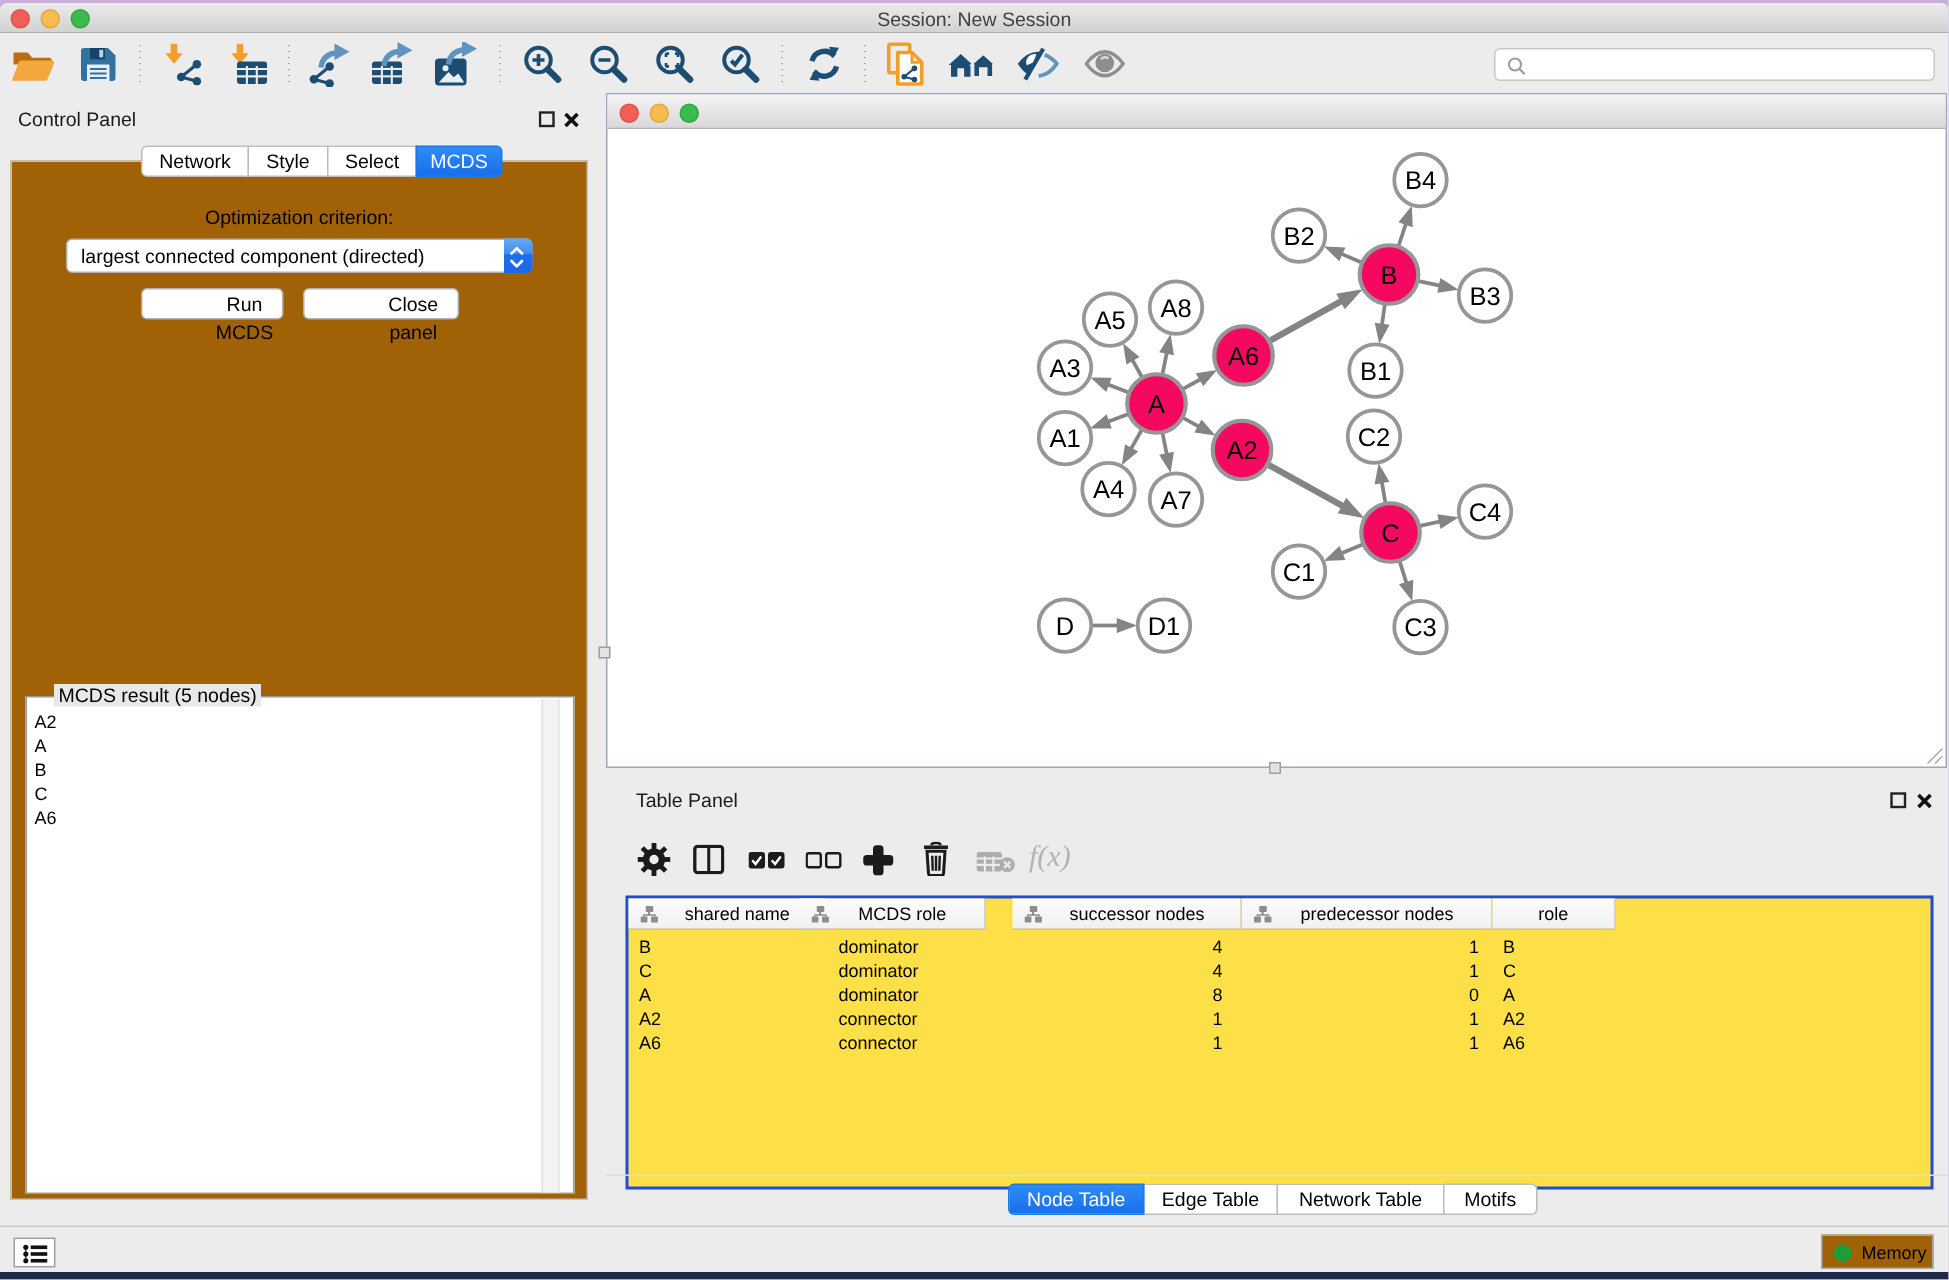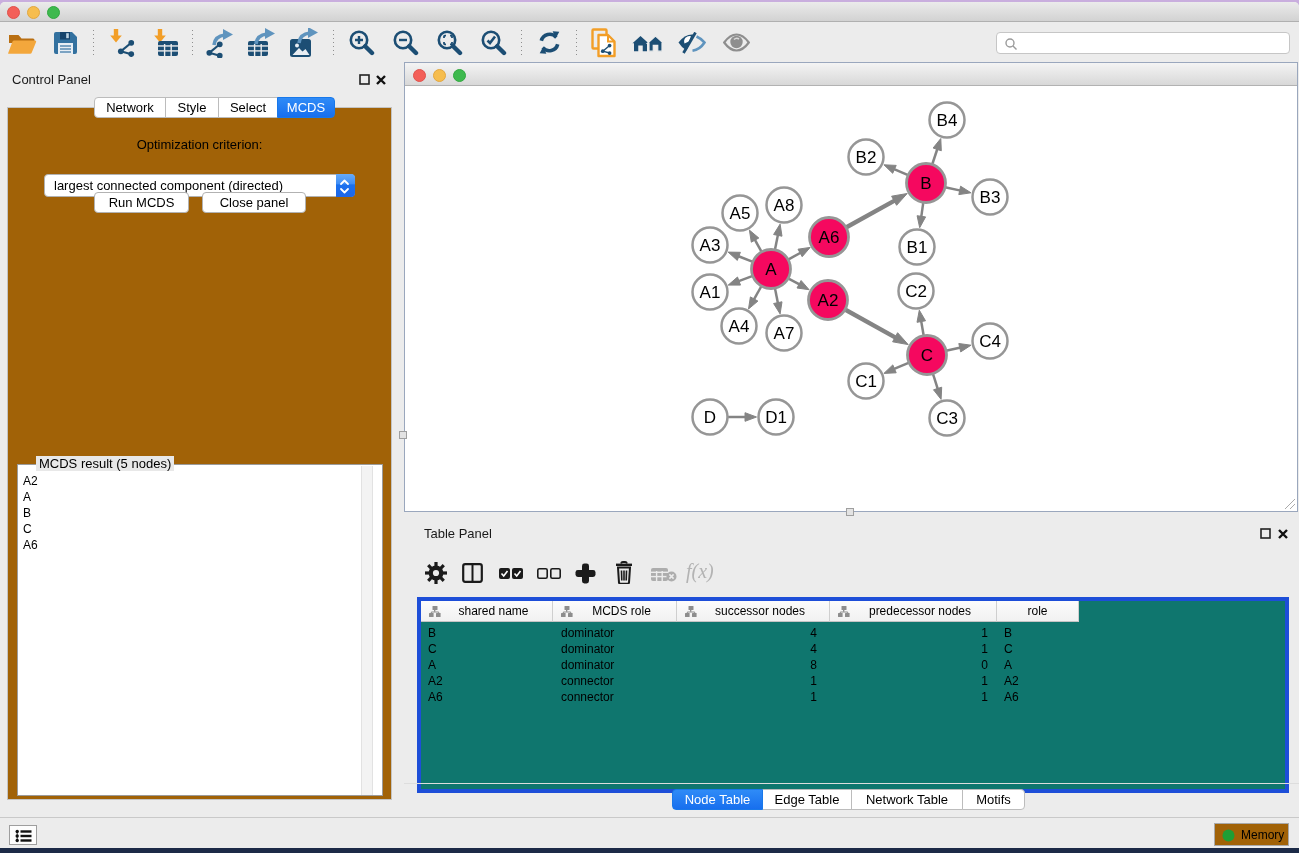--- a/index.html
+++ b/index.html
@@ -19,26 +19,26 @@
 .tabrow { position:absolute; display:flex; z-index:5; }
 .tab { border:1px solid #bcbcbc; background:#fff; color:#000; font-size:13px; height:21px;
   margin-left:-1px; text-align:center; line-height:19px; position:relative; }
 .tab.first { border-radius:4px 0 0 4px; margin-left:0; }
 .tab.last { border-radius:0 4px 4px 0; }
 .tab.sel { background:linear-gradient(#2f8bf7,#176fee); color:#fff; border-color:#1878ea; z-index:2; }
 #cpbody { position:absolute; left:7px; top:45px; width:385px; height:693px;
   background:#a16207; border:1px solid #c3c3c3; }
 #optlabel { position:absolute; left:0; right:0; top:29px; text-align:center; font-size:13px; color:#000; }
 #combo { position:absolute; left:36px; top:51px; width:311px; height:23px; background:#fff;
-  border:1px solid #b2b2b2; border-radius:4px; font-size:13px; color:#000;margin-top:15px; }
+  border:1px solid #b2b2b2; border-radius:4px; font-size:13px; color:#000; }
 #combo .ctext { position:absolute; left:9px; top:3px; white-space:nowrap; }
 #combo .spin { position:absolute; right:-1px; top:-1px; width:19px; height:23px;
   background:linear-gradient(#66aaf8 0%,#3d8cf5 45%,#1a71ef 46%,#1d66e8 100%); border-radius:0 4px 4px 0; }
 .btn { position:absolute; height:21px; background:#fff; border:1px solid #b2b2b2;
-  border-radius:4px; font-size:13px; color:#000; text-align:center; line-height:19px; }
+  border-radius:4px; font-size:13px; color:#000; text-align:center; line-height:19px;padding-left:43px; }
 #mcdsbox { position:absolute; left:9px; top:356px; width:366px; height:332px;
   border:1px solid #9b9b9b; background:#fff; }
 #mcdslegend { position:absolute; left:12px; top:348px; font-size:13px; color:#000;
   background:#e8e8e8; padding:0 3px;margin-left:16px; }
 #mcdslist { position:absolute; left:5px; top:8px; font-size:12px; color:#000; line-height:16px; }
 #mcdssb { position:absolute; left:343px; top:1px; width:12px; height:329px; background:#f3f3f3;
   border-left:1px solid #e2e2e2; border-right:1px solid #e2e2e2; }
 #statusbar { position:absolute; left:0; top:817px; width:1299px; height:31px;
   background:#ececec; border-top:1px solid #c9c9c9; }
 #listbtn { position:absolute; left:9px; top:7px; width:28px; height:20px; background:#fdfdfd;
@@ -47,35 +47,36 @@
   border:1px solid #a9a9a9; font-size:12px; color:#000; }
 #bottomstrip { position:absolute; left:0; top:848px; width:1299px; height:5px; background:#1c2a47; }
 #netwin { position:absolute; left:404px; top:62px; width:894px; height:450px;
   background:#fff; border:1px solid #9aa7bd; }
 #nettitle { position:absolute; left:0; top:0; right:0; height:23px;
   background:linear-gradient(#f4f4f4,#d8d8d8); border-bottom:1px solid #b2b2b2; }
 #nettitle .title { position:absolute; left:0; right:0; top:4px; text-align:center;
   font-size:13px; font-weight:bold; color:#2e2e2e; }
 .handle { position:absolute; width:8px; height:8px; background:#e3e3e3; border:1px solid #9f9f9f; }
 #tpanel { position:absolute; left:404px; top:516px; width:895px; height:301px; }
-#ttable { position:absolute; left:13px; top:81px; width:872px; height:196px; background:#0f766e;
-  border:4px solid #1d4ed8; }
+#ttable { position:absolute; left:13px; top:81px; width:872px; height:196px; background:#fde047;
+  border:2px solid #1d4ed8; }
 #thead { position:absolute; left:0; top:0; width:870px; height:21px; font-size:12px; color:#000; }
 .hcol { position:absolute; top:0; height:21px; background:linear-gradient(#fcfcfc,#f1f1f1);
   border-right:1px solid #cfcfcf; border-bottom:1px solid #c4c4c4; }
 .hcol .ht { position:absolute; left:0; right:0; top:3px; text-align:center; }
 .cell { position:absolute; font-size:12px; color:#000; height:16px; line-height:16px; }
 .num { text-align:right; }
 </style></head>
 <body>
 <div id="app"></div>
 <div id="titlebar">
   <div class="tl" style="left:7px;top:4px;background:#f35f58;border:1px solid #e0514b;"></div>
   <div class="tl" style="left:27px;top:4px;background:#f6bd4e;border:1px solid #e3a73e;"></div>
   <div class="tl" style="left:47px;top:4px;background:#3eb94e;border:1px solid #31a840;"></div>
+  <div class="title">Session: New Session</div>
 </div>
 <div id="toolbar">
     <svg class="abs" style="left:7px;top:30px" width="30" height="26" viewBox="0 0 30 26">
       <path d="M2,5 h9.5 l3,3.5 H26 a1.5,1.5 0 0 1 1.5,1.5 V13 H2 z" fill="#b96f12"></path>
       <path d="M1,23.5 L5.5,11.5 a1.8,1.8 0 0 1 1.7,-1.1 H28 a1.2,1.2 0 0 1 1.1,1.6 L24.8,22.6 a1.8,1.8 0 0 1 -1.7,1.2 H1.6 z" fill="#f3a73c"></path>
     </svg>
 <svg class="abs" style="left:52px;top:30px" width="27" height="26" viewBox="0 0 27 26">
       <path d="M2,4 a2,2 0 0 1 2,-2 H20 L25,7 V22 a2,2 0 0 1 -2,2 H4 a2,2 0 0 1 -2,-2 z" fill="#33719f"></path>
       <rect x="8" y="2" width="10" height="7.5" fill="#16436b"></rect>
       <rect x="14.2" y="3.2" width="2.6" height="5" fill="#bcd2e2"></rect>
@@ -399,21 +400,21 @@
           <div class="ht" style="padding-left:14px;">shared name</div>
           <svg class="abs" style="left:8px;top:5px" width="12" height="12" viewBox="0 0 12 12">
 <g fill="#8d8d8d">
               <rect x="3.5" y="0" width="5" height="4" rx="0.5"></rect>
 <rect x="0" y="7" width="4.6" height="4" rx="0.5"></rect>
               <rect x="7" y="7" width="4.6" height="4" rx="0.5"></rect>
 <path d="M5.5,4 v1.6 M2.3,7 v-1 h7.4 v1 M5.9,4 v1.6" stroke="#8d8d8d" fill="none" stroke-width="1"></path>
             </g>
           </svg>
         </div>
-      <div class="hcol" style="left:132px;width:124px;">
+      <div class="hcol" style="left:114px;width:124px;">
           <div class="ht" style="padding-left:14px;">MCDS role</div>
           <svg class="abs" style="left:8px;top:5px" width="12" height="12" viewBox="0 0 12 12">
 <g fill="#8d8d8d">
               <rect x="3.5" y="0" width="5" height="4" rx="0.5"></rect>
 <rect x="0" y="7" width="4.6" height="4" rx="0.5"></rect>
               <rect x="7" y="7" width="4.6" height="4" rx="0.5"></rect>
 <path d="M5.5,4 v1.6 M2.3,7 v-1 h7.4 v1 M5.9,4 v1.6" stroke="#8d8d8d" fill="none" stroke-width="1"></path>
             </g>
           </svg>
         </div>

